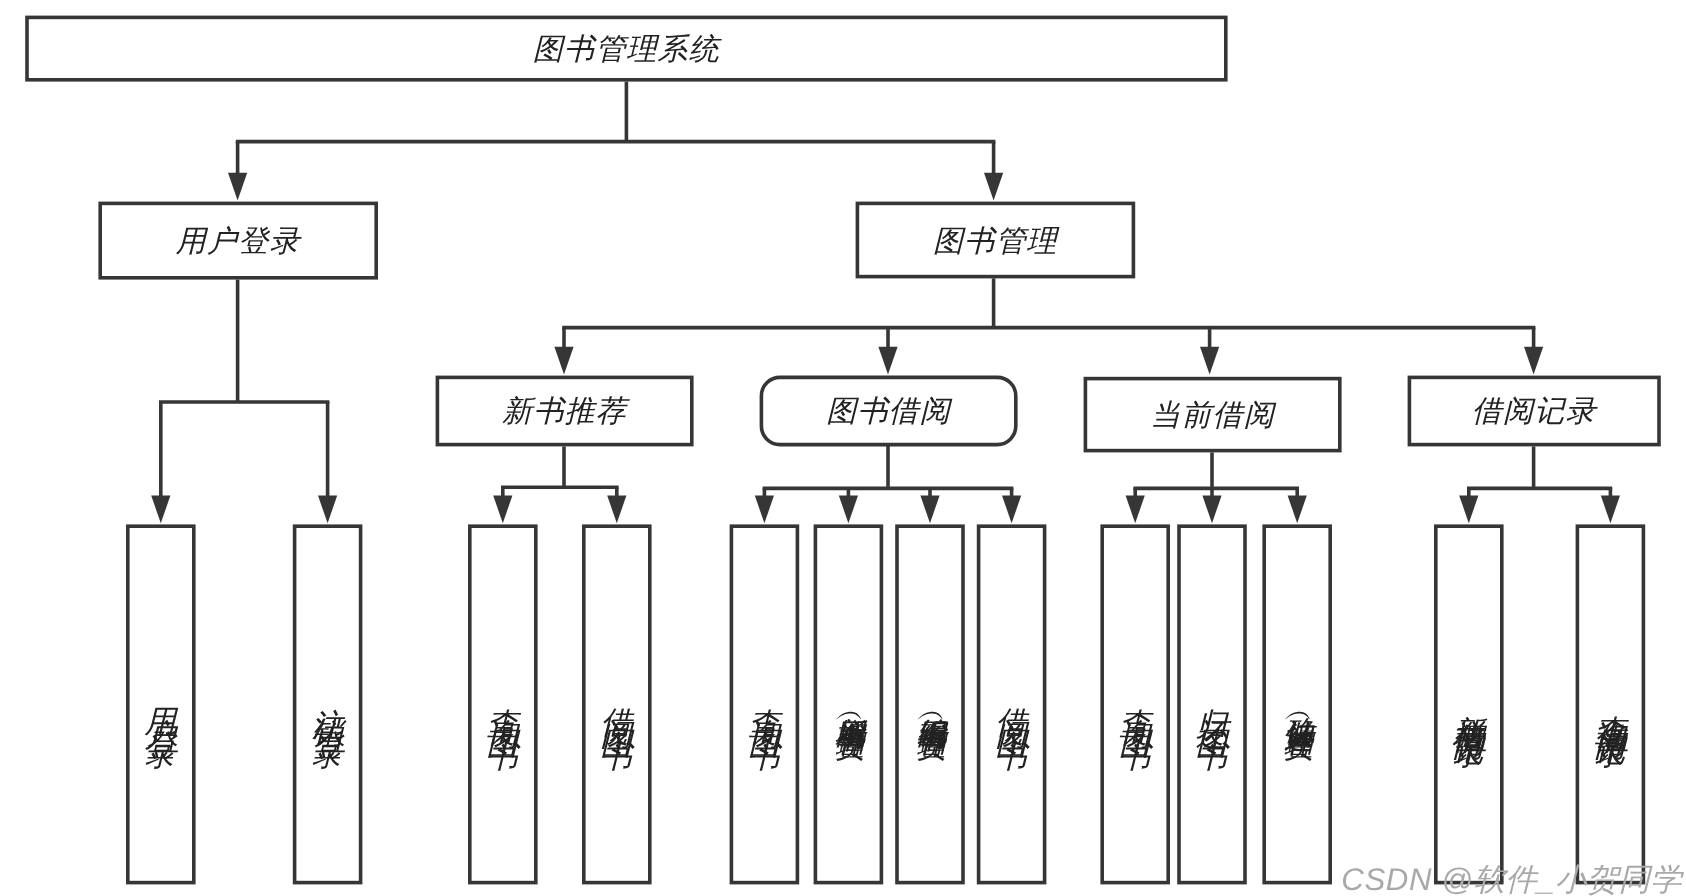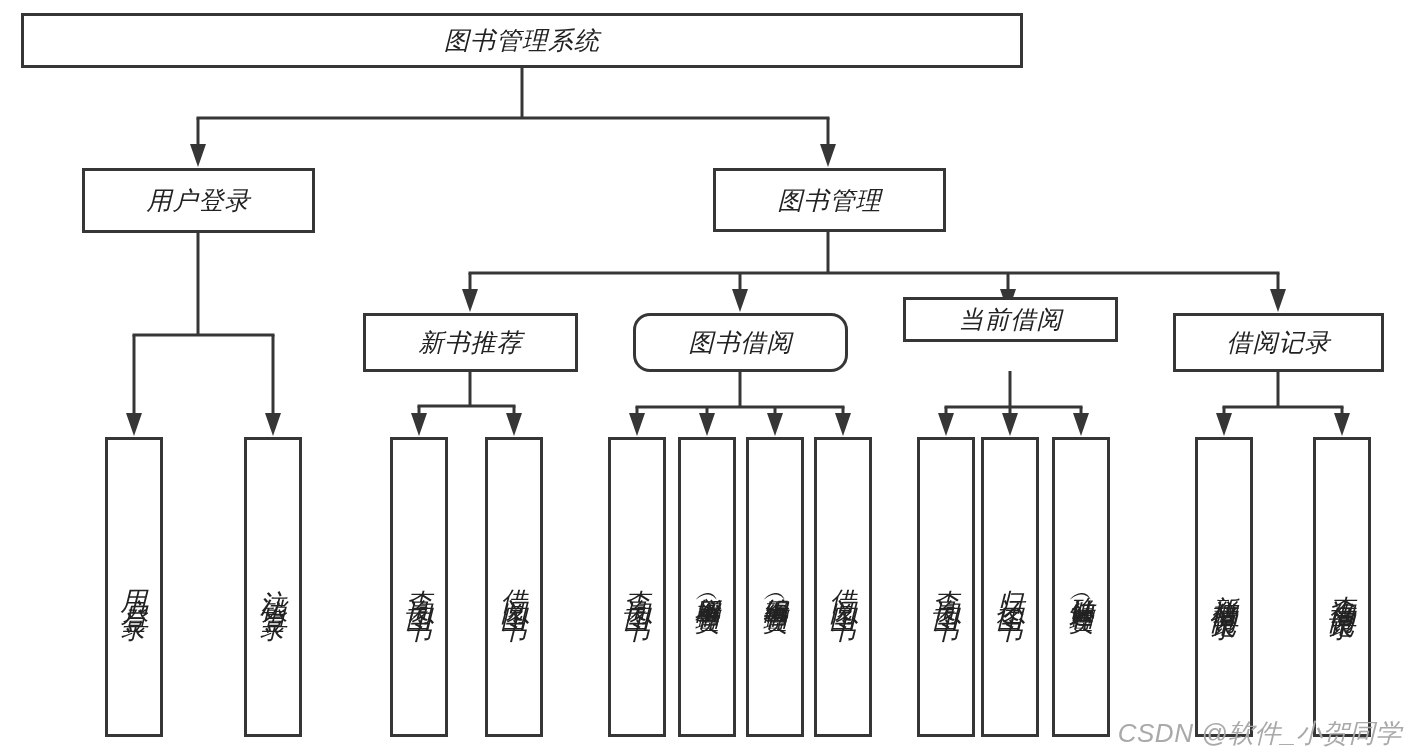--- a/index.html
+++ b/index.html
@@ -133,21 +133,21 @@
   <div class="box" style="left:363px;top:313px;width:215px;height:59px;">
     <span class="hlabel">新书推荐</span>
   </div>
 
   <div class="box" style="left:713px;top:168px;width:233px;height:64px;">
     <span class="hlabel">图书管理</span>
   </div>
   <div class="box" style="left:633px;top:313px;width:215px;height:59px;border-radius:17px;">
     <span class="hlabel">图书借阅</span>
   </div>
-  <div class="box" style="left:903px;top:297px;width:215px;height:45px;align-items:center;">
+  <div class="box" style="left:903px;top:314px;width:215px;height:63px;align-items:center;">
     <span class="hlabel">当前借阅</span>
   </div>
   <div class="box" style="left:1173px;top:313px;width:211px;height:59px;">
     <span class="hlabel">借阅记录</span>
   </div>
 
   <div class="box" style="left:105px;top:437px;width:58px;height:300px;">
     <span class="vlabel">用户登录</span>
   </div>
   <div class="box" style="left:244px;top:437px;width:58px;height:300px;">

